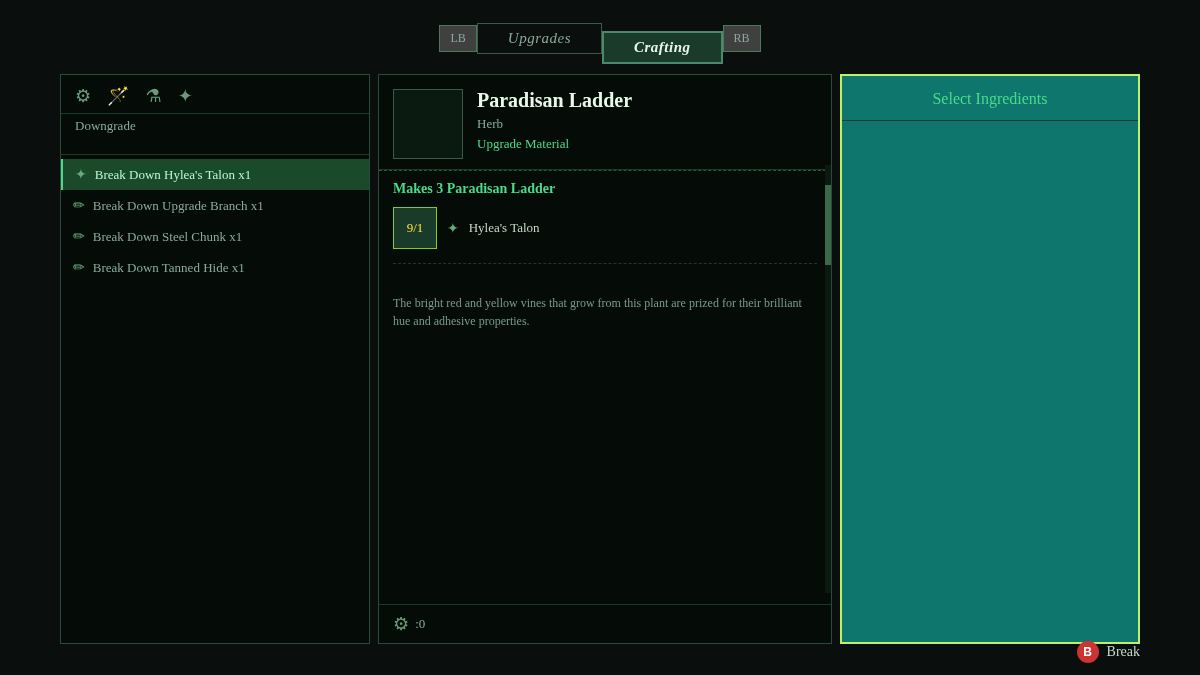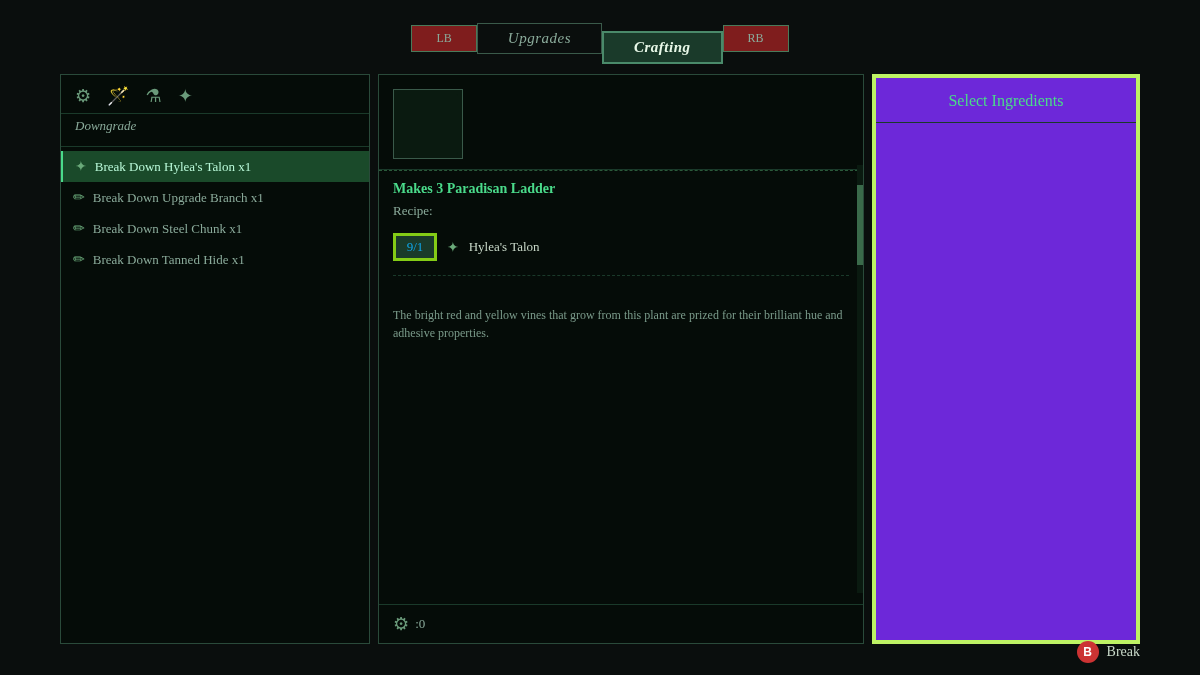--- a/index.html
+++ b/index.html
@@ -38,24 +38,24 @@
 
     .nav-btn.active {
       background: #1a3a2a;
       border: 2px solid #4a8a6a;
       color: #e8f8e8;
       font-weight: bold;
       margin-top: 19px;
     }
 
     .nav-controller-btn {
-      background: #7f1d1d;
+      background: #404040;
       border: 1px solid #4a7a5a;
       color: #8aaa9a;
-      padding: 5px 24px;
+      padding: 5px 10px;
       font-size: 12px;
       font-family: 'Georgia', serif;
     }
 
     
     .main-layout {
       display: flex;
       gap: 8px;
       padding: 0 60px;
       height: calc(675px - 65px - 40px);
@@ -80,23 +80,22 @@
     }
 
     .panel-icon {
       font-size: 18px;
       color: #6a9a7a;
     }
 
     .category-label {
       font-size: 13px;
       color: #8aaa9a;
-      padding: 4px 14px 12px;
+      padding: 4px 14px 20px;
       border-bottom: 1px solid #1a3a2a;
-      font-style: italic;
     }
 
     .recipe-list {
       flex: 1;
       padding: 4px 0;
     }
 
     .recipe-item {
       display: flex;
       align-items: center;
@@ -191,24 +190,24 @@
 
     .ingredient-row {
       display: flex;
       align-items: center;
       gap: 10px;
       padding: 6px 14px 10px;
     }
 
     .qty-box {
       background: #1a3a2a;
-      border: 3px solid #84cc16;
-      padding: 3px 10px;
-      font-size: 13px;
-      color: #0ea5e9;
+      border: 1px solid #84cc16;
+      padding: 12px 10px;
+      font-size: 13px;
+      color: #fde047;
       min-width: 44px;
       text-align: center;
     }
 
     .ingredient-icon {
       font-size: 14px;
       color: #6aaa7a;
     }
 
     .ingredient-name {
@@ -250,23 +249,23 @@
       border-top: 1px solid #1a3a2a;
       font-size: 13px;
       color: #8aaa9a;
       display: flex;
       align-items: center;
       gap: 6px;
     }
 
     
     .right-panel {
-      width: 268px;
-      border: 4px solid #bef264;
-      background: #6d28d9;
+      width: 300px;
+      border: 2px solid #bef264;
+      background: #0f766e;
       display: flex;
       flex-direction: column;
       flex-shrink: 0;
     }
 
     .right-panel-title {
       padding: 14px 14px 12px;
       font-size: 16px;
       color: #4ada8a;
       border-bottom: 1px solid #1a3a2a;
@@ -378,26 +377,30 @@
           <ellipse cx="38" cy="30" rx="10" ry="6" fill="#dd4433" transform="rotate(25 38 30)"></ellipse>
           <ellipse cx="20" cy="22" rx="8" ry="5" fill="#bb2211" transform="rotate(-45 20 22)"></ellipse>
           <ellipse cx="38" cy="20" rx="9" ry="5" fill="#ee5544" transform="rotate(40 38 20)"></ellipse>
 
           <ellipse cx="26" cy="28" rx="5" ry="3" fill="#ddcc22" transform="rotate(-20 26 28)" opacity="0.7"></ellipse>
           <ellipse cx="35" cy="38" rx="5" ry="3" fill="#ccbb11" transform="rotate(30 35 38)" opacity="0.7"></ellipse>
 
           <rect x="0" y="0" width="60" height="60" fill="#0a1a10" rx="2" style="z-index:-1"></rect>
         </svg>
       </div>
+      <div class="item-info">
+        <span class="item-name">Paradisan Ladder</span>
+        <span class="item-type">Herb</span>
+        <span class="item-rarity">Upgrade Material</span>
+      </div>
     </div>
 
     <hr class="divider-dashed">
 
     <div class="makes-label">Makes 3 Paradisan Ladder</div>
-    <div class="recipe-label">Recipe:</div>
 
     <div class="ingredient-row">
       <div class="qty-box">9/1</div>
       <span class="ingredient-icon">✦</span>
       <span class="ingredient-name">Hylea's Talon</span>
     </div>
 
     <hr class="divider-dashed2">
 
     <div class="used-to-section">

